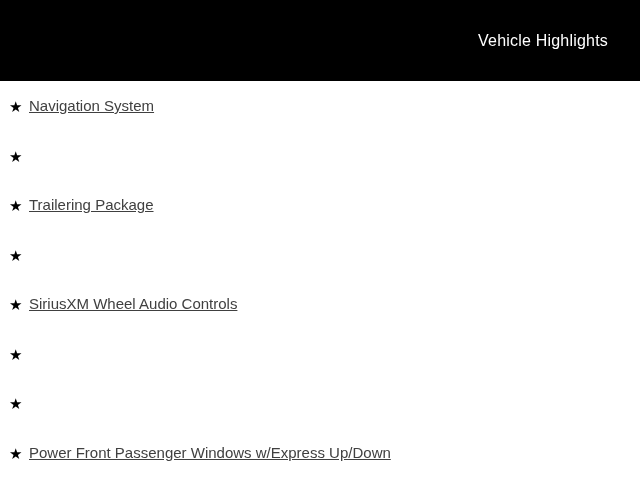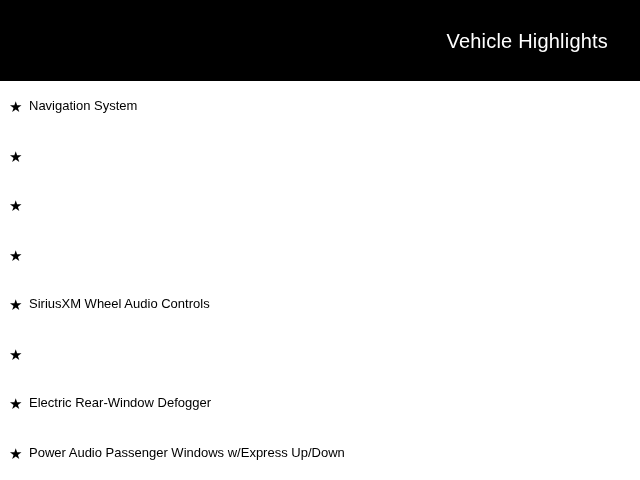--- a/index.html
+++ b/index.html
@@ -24,21 +24,21 @@
     height: 81px;
     background: #000000;
     display: flex;
     align-items: center;
     justify-content: flex-end;
     box-sizing: border-box;
     padding-right: 32px;
   }
   .header-title {
     color: #ffffff;
-    font-size: 20px;
+    font-size: 16px;
     font-weight: 400;
     letter-spacing: 0.2px;
     line-height: 1;
   }
   .highlights-list {
     list-style: none;
     margin: 0;
     padding: 0;
     padding-top: 15px;
   }
@@ -52,24 +52,25 @@
   .bullet-star {
     color: #000000;
     font-size: 15px;
     line-height: 20px;
     width: 20px;
     flex: 0 0 20px;
     text-align: left;
     padding-top: 1px;
   }
   .item-label {
-    color: #000000;
-    font-size: 13px;
+    color: #404040;
+    font-size: 15px;
     line-height: 20px;
     white-space: nowrap;
+    text-decoration: underline;
   }
 </style>
 </head>
 <body>
 
 <div class="page">
 
   <div class="header-bar">
     <div class="header-title">Vehicle Highlights</div>
   </div>
@@ -77,34 +78,34 @@
   <ul class="highlights-list">
     <li class="highlight-item">
       <span class="bullet-star">★</span>
       <span class="item-label">Navigation System</span>
     </li>
     <li class="highlight-item">
       <span class="bullet-star">★</span>
     </li>
     <li class="highlight-item">
       <span class="bullet-star">★</span>
+      <span class="item-label">Trailering Package</span>
     </li>
     <li class="highlight-item">
       <span class="bullet-star">★</span>
     </li>
     <li class="highlight-item">
       <span class="bullet-star">★</span>
       <span class="item-label">SiriusXM Wheel Audio Controls</span>
     </li>
     <li class="highlight-item">
       <span class="bullet-star">★</span>
     </li>
     <li class="highlight-item">
       <span class="bullet-star">★</span>
-      <span class="item-label">Electric Rear-Window Defogger</span>
     </li>
     <li class="highlight-item">
       <span class="bullet-star">★</span>
-      <span class="item-label">Power Audio Passenger Windows w/Express Up/Down</span>
+      <span class="item-label">Power Front Passenger Windows w/Express Up/Down</span>
     </li>
   </ul>
 
 </div>
 
 </body></html>

